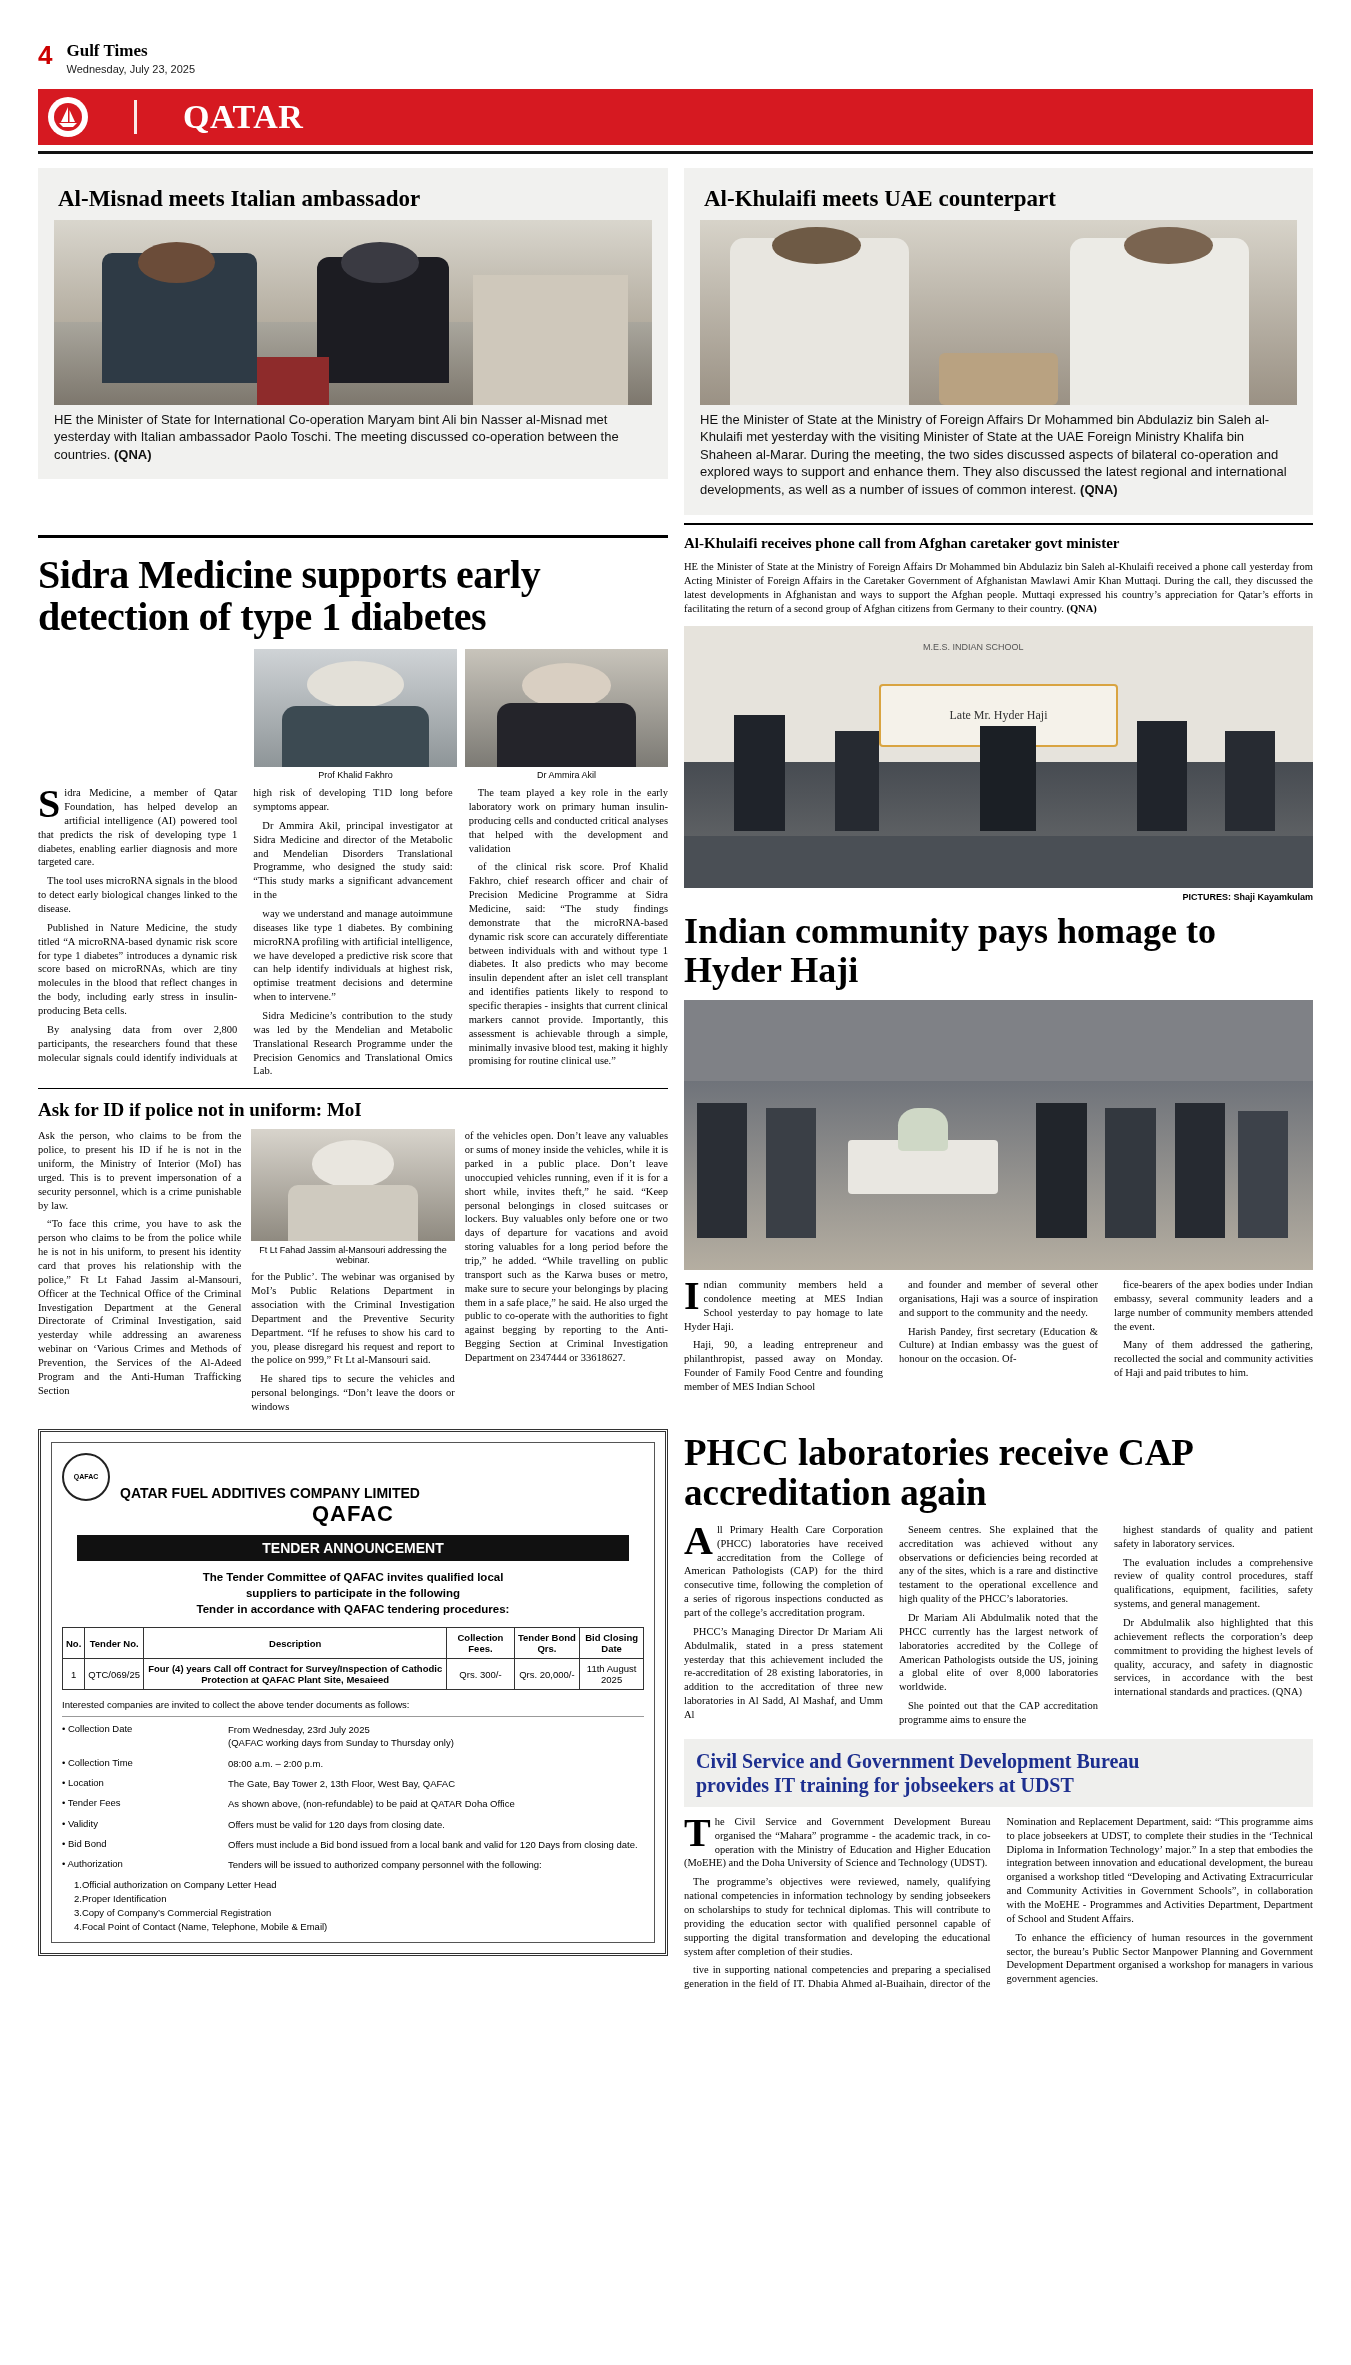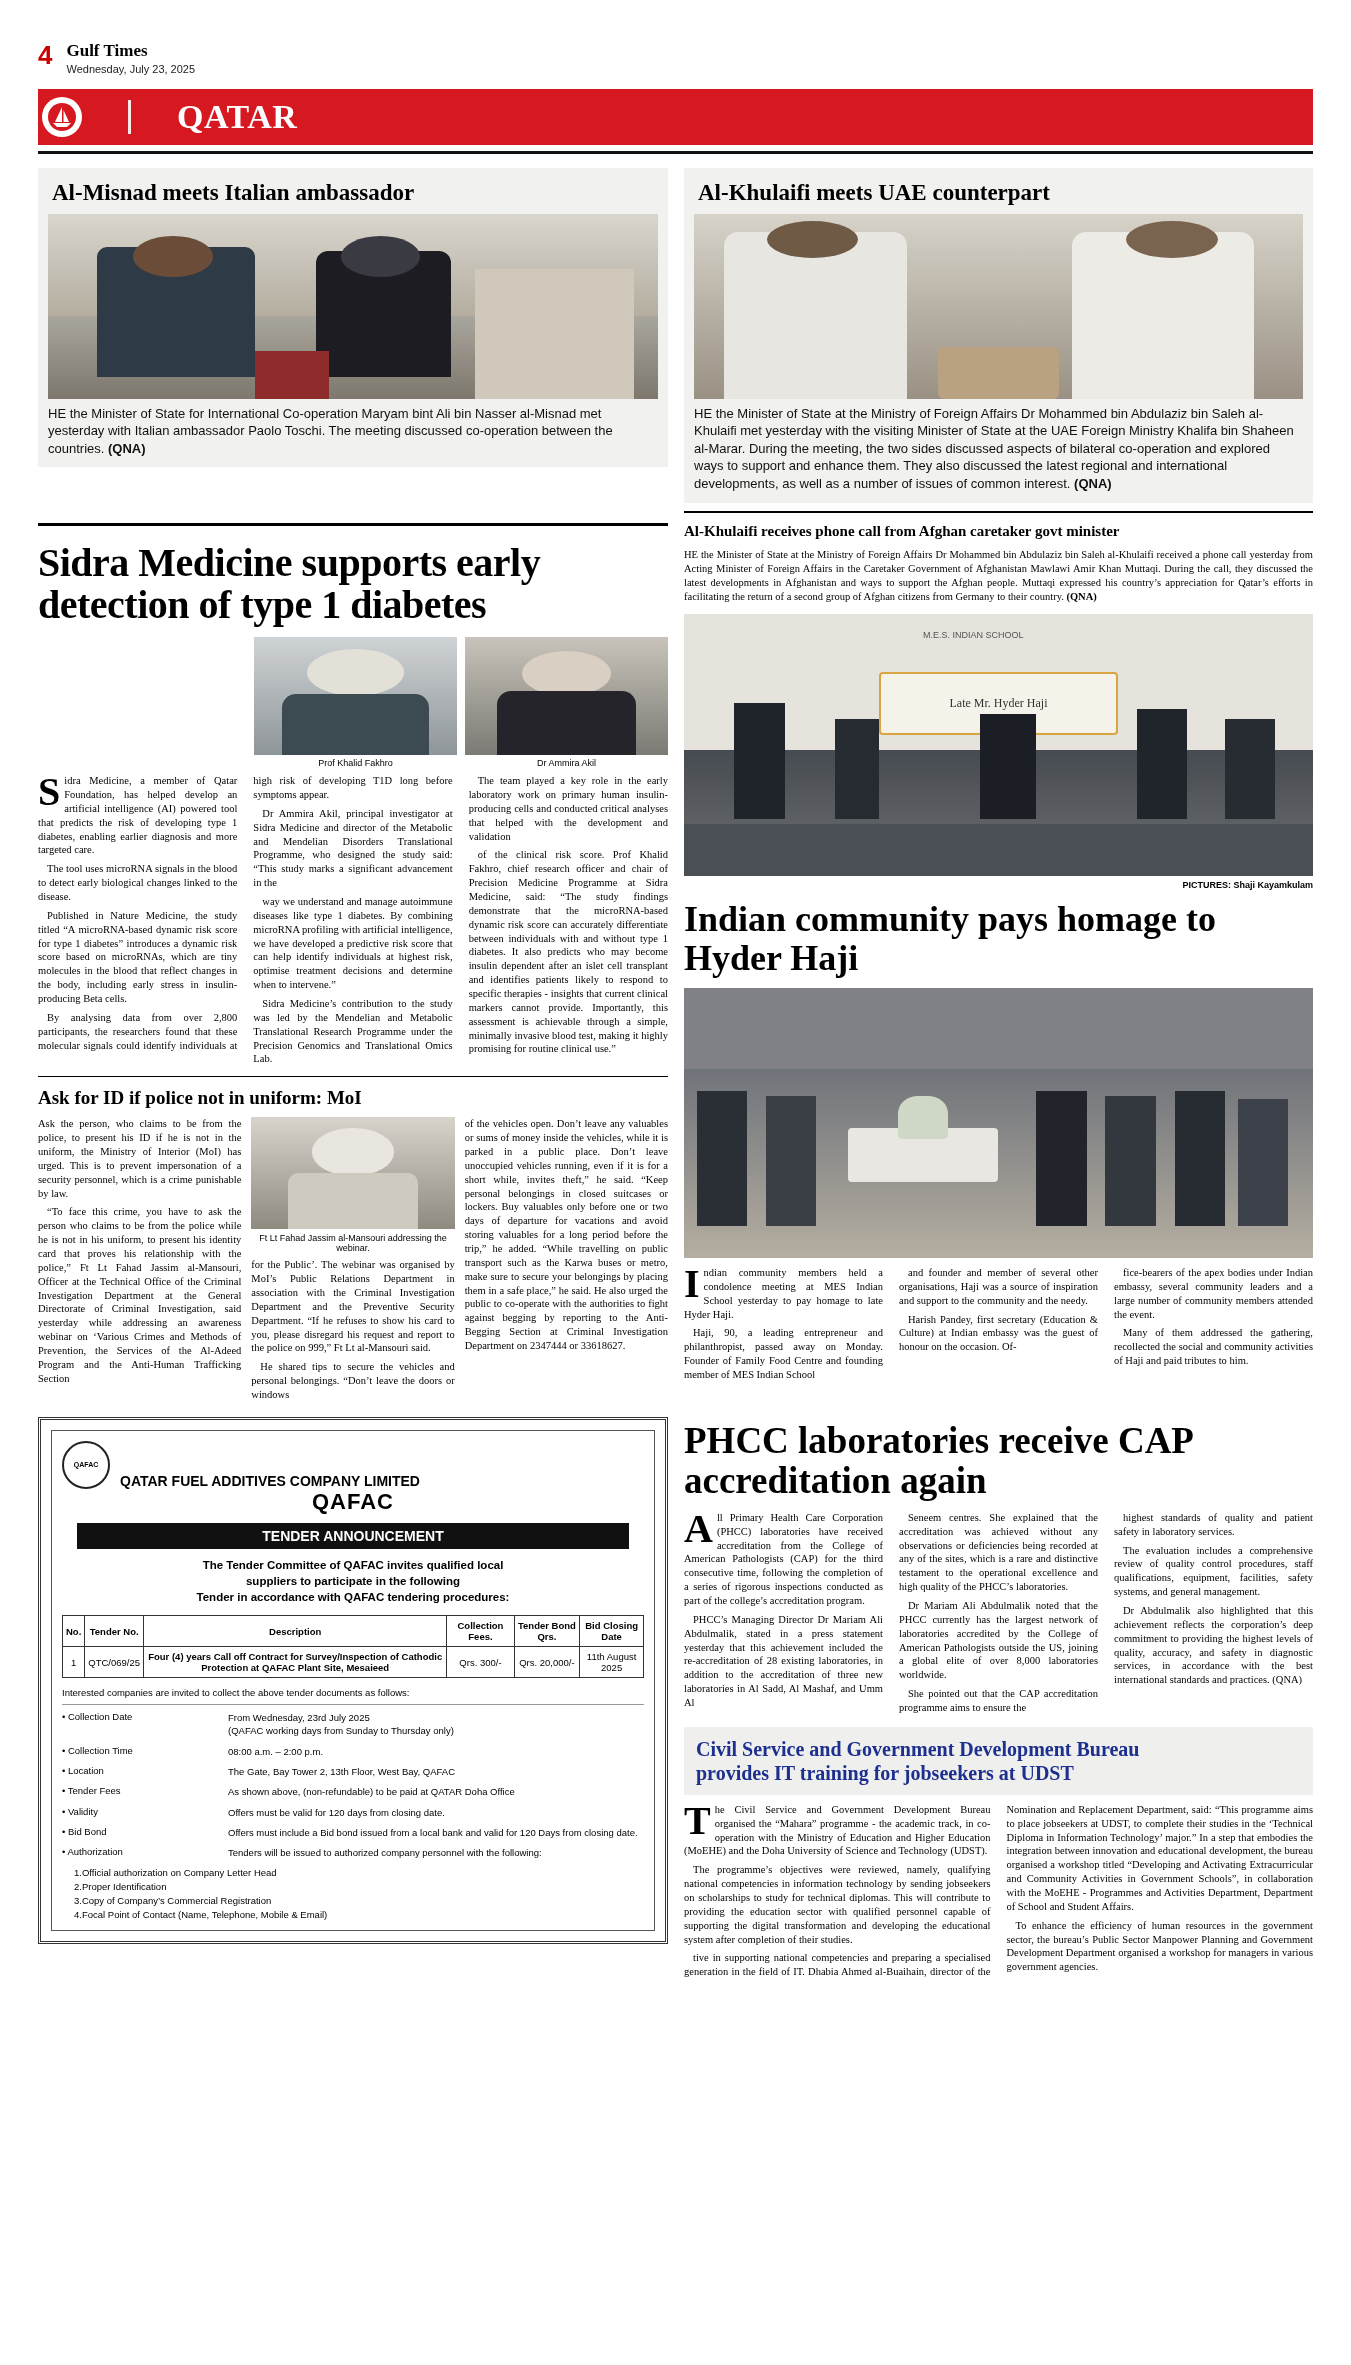--- a/index.html
+++ b/index.html
@@ -14,38 +14,38 @@
 
   
   .masthead { display:flex; align-items:flex-start; padding-top:42px; }
   .pageno { font-family:"Liberation Sans", sans-serif; font-weight:bold; font-size:26px; color:#c00; line-height:1; margin-right:14px; }
   .mast-text { line-height:1.1; }
   .mast-title { font-family:"Liberation Serif", serif; font-weight:bold; font-size:17px; }
   .mast-date { font-family:"Liberation Sans", sans-serif; font-size:11px; color:#222; margin-top:2px; }
 
   .redbar {
     margin-top:14px; height:56px; background:#d61921; display:flex; align-items:center;
-    padding-left:4px; color:#fff;gap:28px;
+    padding-left:10px; color:#fff;gap:28px;
   }
   .logo-circle {
     width:40px; height:40px; border-radius:50%; background:#fff; position:relative; flex:0 0 auto;
     display:flex; align-items:center; justify-content:center;
   }
   .logo-circle svg { display:block; }
   .redbar .sep { width:3px; height:34px; background:#fff; margin:0 18px; opacity:.9; }
   .section-name { font-family:"Liberation Serif", serif; font-weight:bold; font-size:34px; letter-spacing:.5px; }
 
   .rule { height:3px; background:#111; margin-top:6px; }
 
   
   .cols { display:flex; gap:16px; margin-top:14px; }
   .col-left { width:630px; flex:0 0 630px; }
   .col-right { flex:1; }
 
-  .panel { background:#f1f1ef; padding:10px; }
+  .panel { background:#f1f1ef; padding:16px; }
   .hl-title {
     font-family:"Liberation Serif", serif; font-weight:bold; font-size:23px; margin:2px 0 8px 4px;
   }
   .photo { width:100%; background:#8d8f8c; position:relative; overflow:hidden; }
   .cap { font-family:"Liberation Sans", sans-serif; font-size:13px; line-height:1.35; margin-top:6px; color:#111; }
   .cap b { font-weight:bold; }
 
   
   .ph { position:relative; }
 

